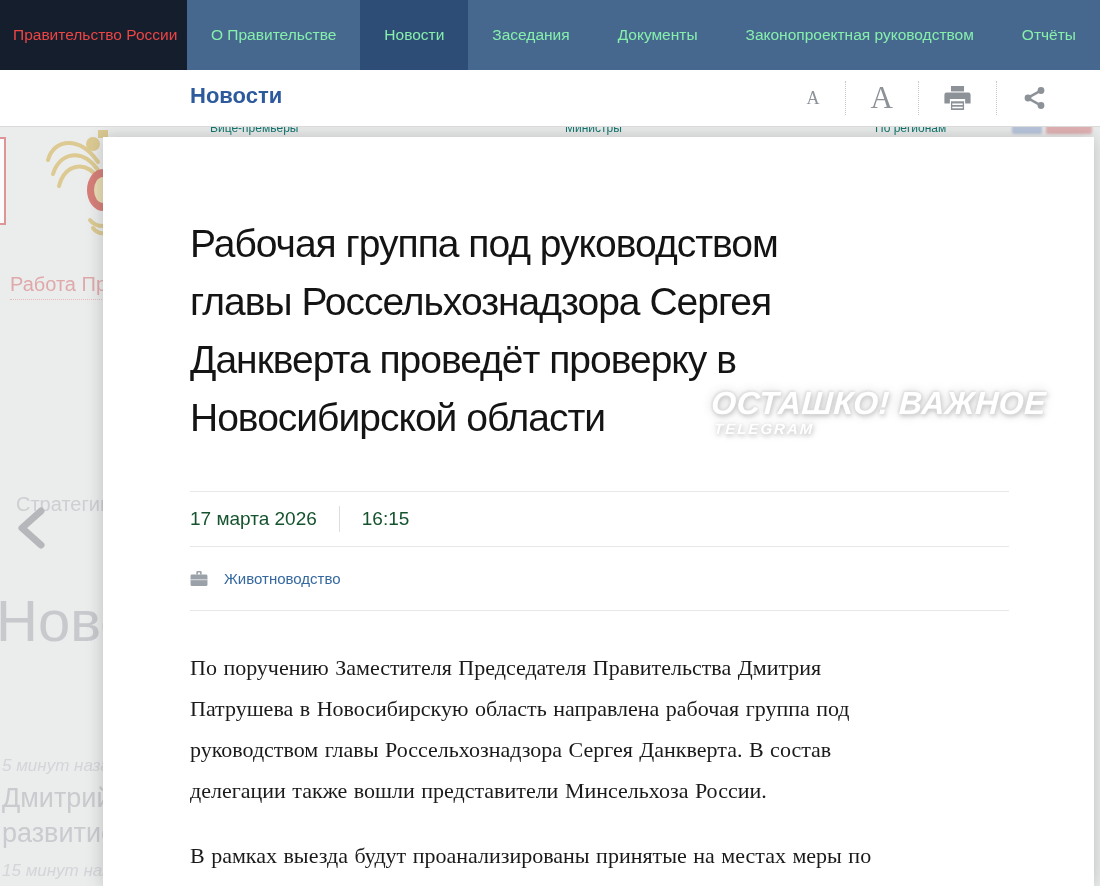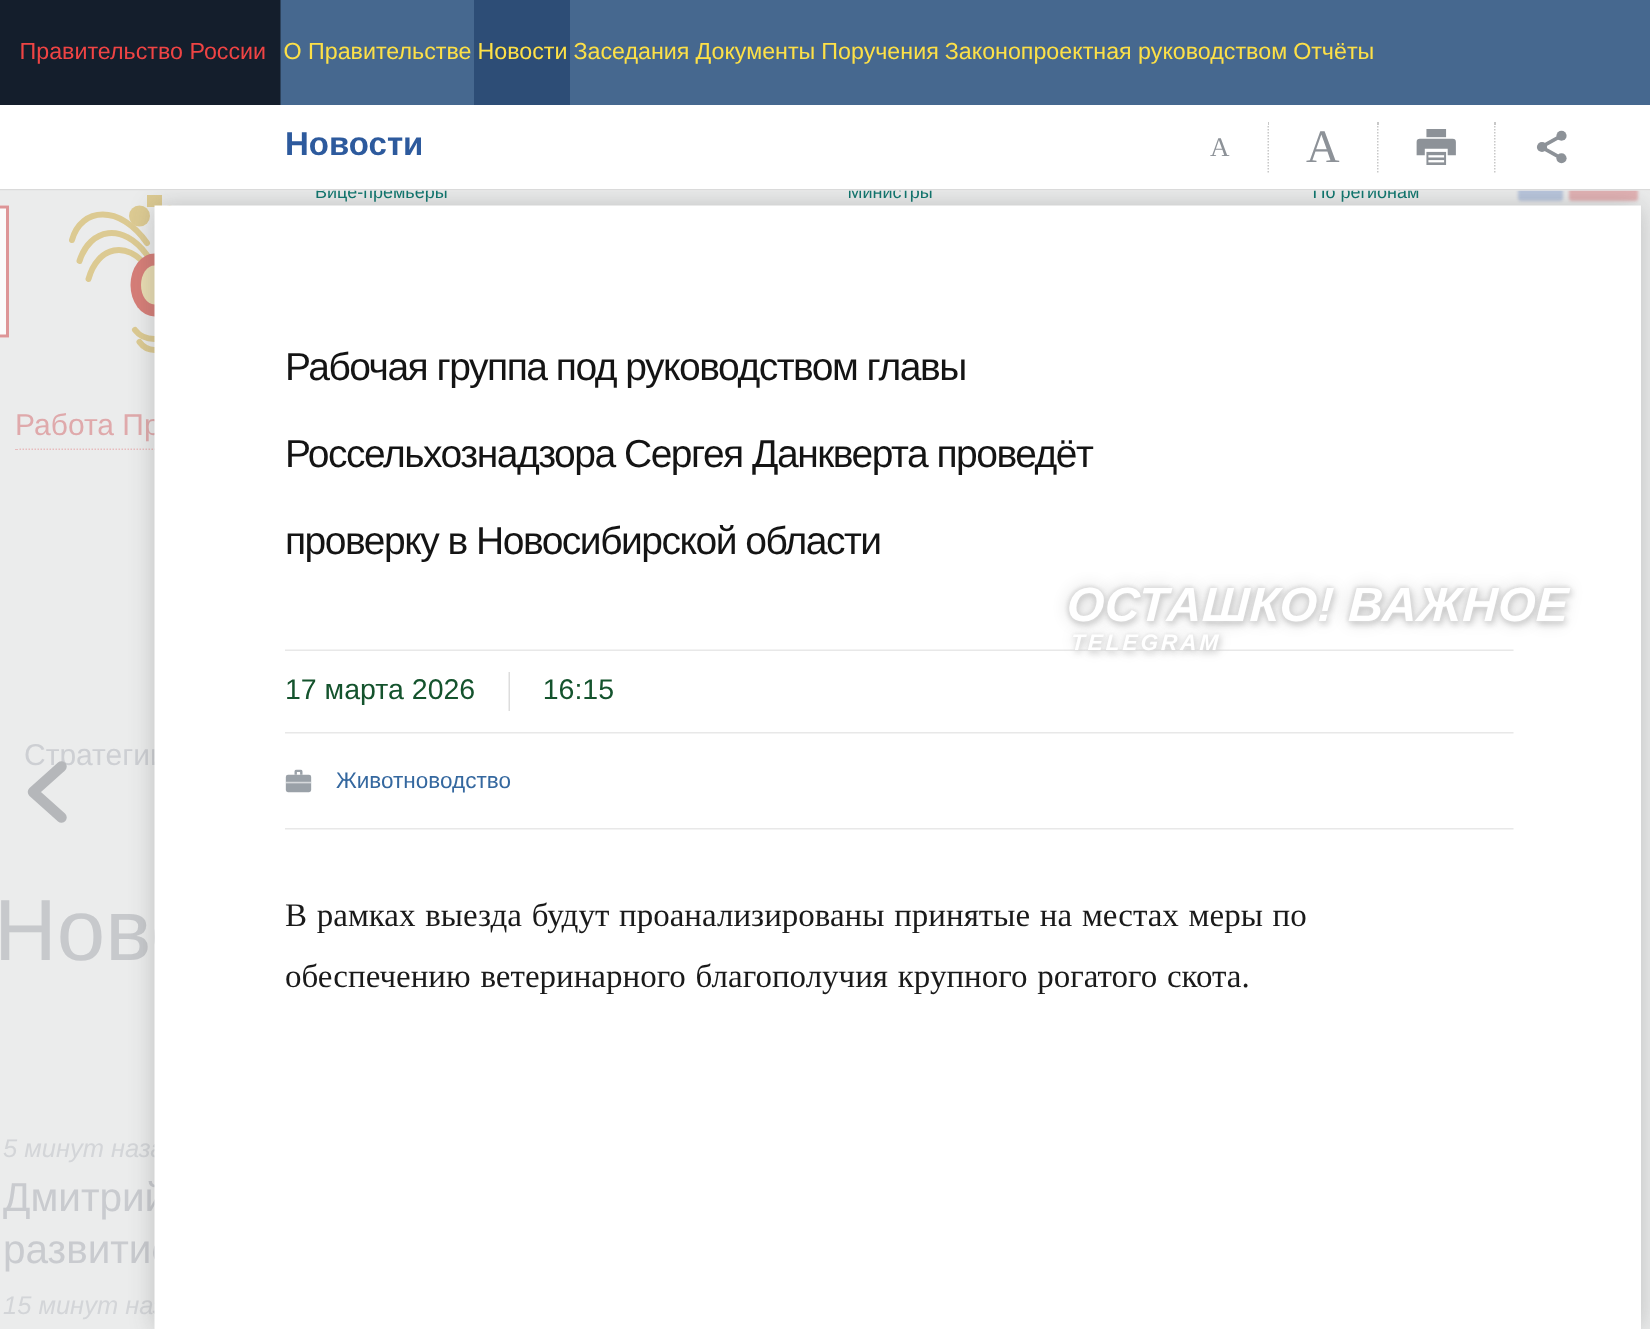--- a/index.html
+++ b/index.html
@@ -9,22 +9,22 @@
     background:#ebecec;
     font-family:"Liberation Sans", sans-serif;
   }
 
   
   .topnav { position:absolute; top:0; left:0; right:0; height:70px;
             background:#46688f; display:flex; z-index:10; }
   .brand  { background:#141e2c; color:#ef4444; width:187px; flex:0 0 auto;
             display:flex; align-items:center; padding-left:13px; font-size:15.5px; cursor:pointer; }
   .nav-items { display:flex; }
-  .nav-item { display:flex; align-items:center; padding:0 2px;
-              color:#fde047; font-size:15.5px; cursor:pointer; white-space:nowrap; }
+  .nav-item { display:flex; align-items:center; padding:0 24px;
+              color:#86efac; font-size:15.5px; cursor:pointer; white-space:nowrap; }
   .nav-item.active { background:#2d4d76; }
 
   
   .section-header { position:absolute; top:70px; left:0; right:0; height:57px;
                     background:#ffffff; z-index:5; border-bottom:1px solid #dadada; }
   .sh-title { position:absolute; left:190px; top:13px; font-size:22px;
               font-weight:bold; color:#2d5a9d; }
   .tools { position:absolute; right:28px; top:0; height:100%;
            display:flex; align-items:center; color:#8d9298; }
   .tool { margin:0 25px; display:flex; align-items:center; justify-content:center; cursor:pointer; }
@@ -52,21 +52,21 @@
   .bd-line  { font-size:27px; color:#c9cbcf; white-space:nowrap; }
   .bd-line1 { left:2px; top:656px; }
   .bd-line2 { left:2px; top:691px; }
   .bd-ago2  { left:2px; top:734px; }
 
   
   .modal { position:absolute; left:103px; top:137px; width:991px; bottom:0;
            background:#ffffff; z-index:3;
            box-shadow:0 0 16px rgba(70,70,70,.28);
            padding:78px 85px 0 87px; }
-  .article-title { width:645px; font-size:26px; font-weight:400; letter-spacing:-1px;
+  .article-title { width:645px; font-size:39px; font-weight:400; letter-spacing:-1px;
                    line-height:58px; color:#141414; margin:0 0 44px 0; }
 
   .watermark { position:absolute; right:48px; top:248px; font-style:italic;
                font-weight:bold; color:#ffffff; transform:skewX(-3deg); }
   .wm1 { font-size:32px; letter-spacing:.5px; white-space:nowrap;
          text-shadow:0 0 2px #e4e4e4, 1px 2px 4px #c2c2c2, -1px -1px 3px #dadada, 0 0 12px #cfcfcf; }
   .wm2 { font-size:15px; letter-spacing:2px; margin-top:-2px; margin-left:4px;
          text-shadow:0 0 2px #e4e4e4, 1px 2px 4px #c6c6c6, 0 0 10px #d2d2d2; }
 
   .meta { display:flex; align-items:center; width:819px; height:56px;
@@ -85,21 +85,20 @@
 </head>
 <body>
 
 <nav class="topnav">
   <div class="brand">Правительство России</div>
   <div class="nav-items">
     <a class="nav-item">О Правительстве</a>
     <a class="nav-item active">Новости</a>
     <a class="nav-item">Заседания</a>
     <a class="nav-item">Документы</a>
-    <a class="nav-item">Поручения</a>
     <a class="nav-item">Законопроектная руководством</a>
     <a class="nav-item">Отчёты</a>
   </div>
 </nav>
 
 <header class="section-header">
   <div class="sh-title">Новости</div>
   <div class="tools">
     <span class="tool font-a-small">A</span>
     <span class="sep"></span>
@@ -193,15 +192,16 @@
 
   <div class="tag-row">
     <svg width="18" height="16" viewBox="0 0 20 18" fill="#9aa1a8">
       <path d="M7 4V1.5A1.5 1.5 0 0 1 8.5 0h3A1.5 1.5 0 0 1 13 1.5V4h-1.8V1.8H8.8V4z"></path>
       <rect x="0.5" y="4" width="19" height="13" rx="1.6"></rect>
       <rect x="0.5" y="9.2" width="19" height="1.2" fill="#ffffff" opacity="0.6"></rect>
     </svg>
     <a class="tag-link">Животноводство</a>
   </div>
 
+  <p class="body-p">По поручению Заместителя Председателя Правительства Дмитрия Патрушева в Новосибирскую область направлена рабочая группа под руководством главы Россельхознадзора Сергея Данкверта. В состав делегации также вошли представители Минсельхоза России.</p>
   <p class="body-p">В рамках выезда будут проанализированы принятые на местах меры по обеспечению ветеринарного благополучия крупного рогатого скота.</p>
 
 </main>
 
 </body></html>

